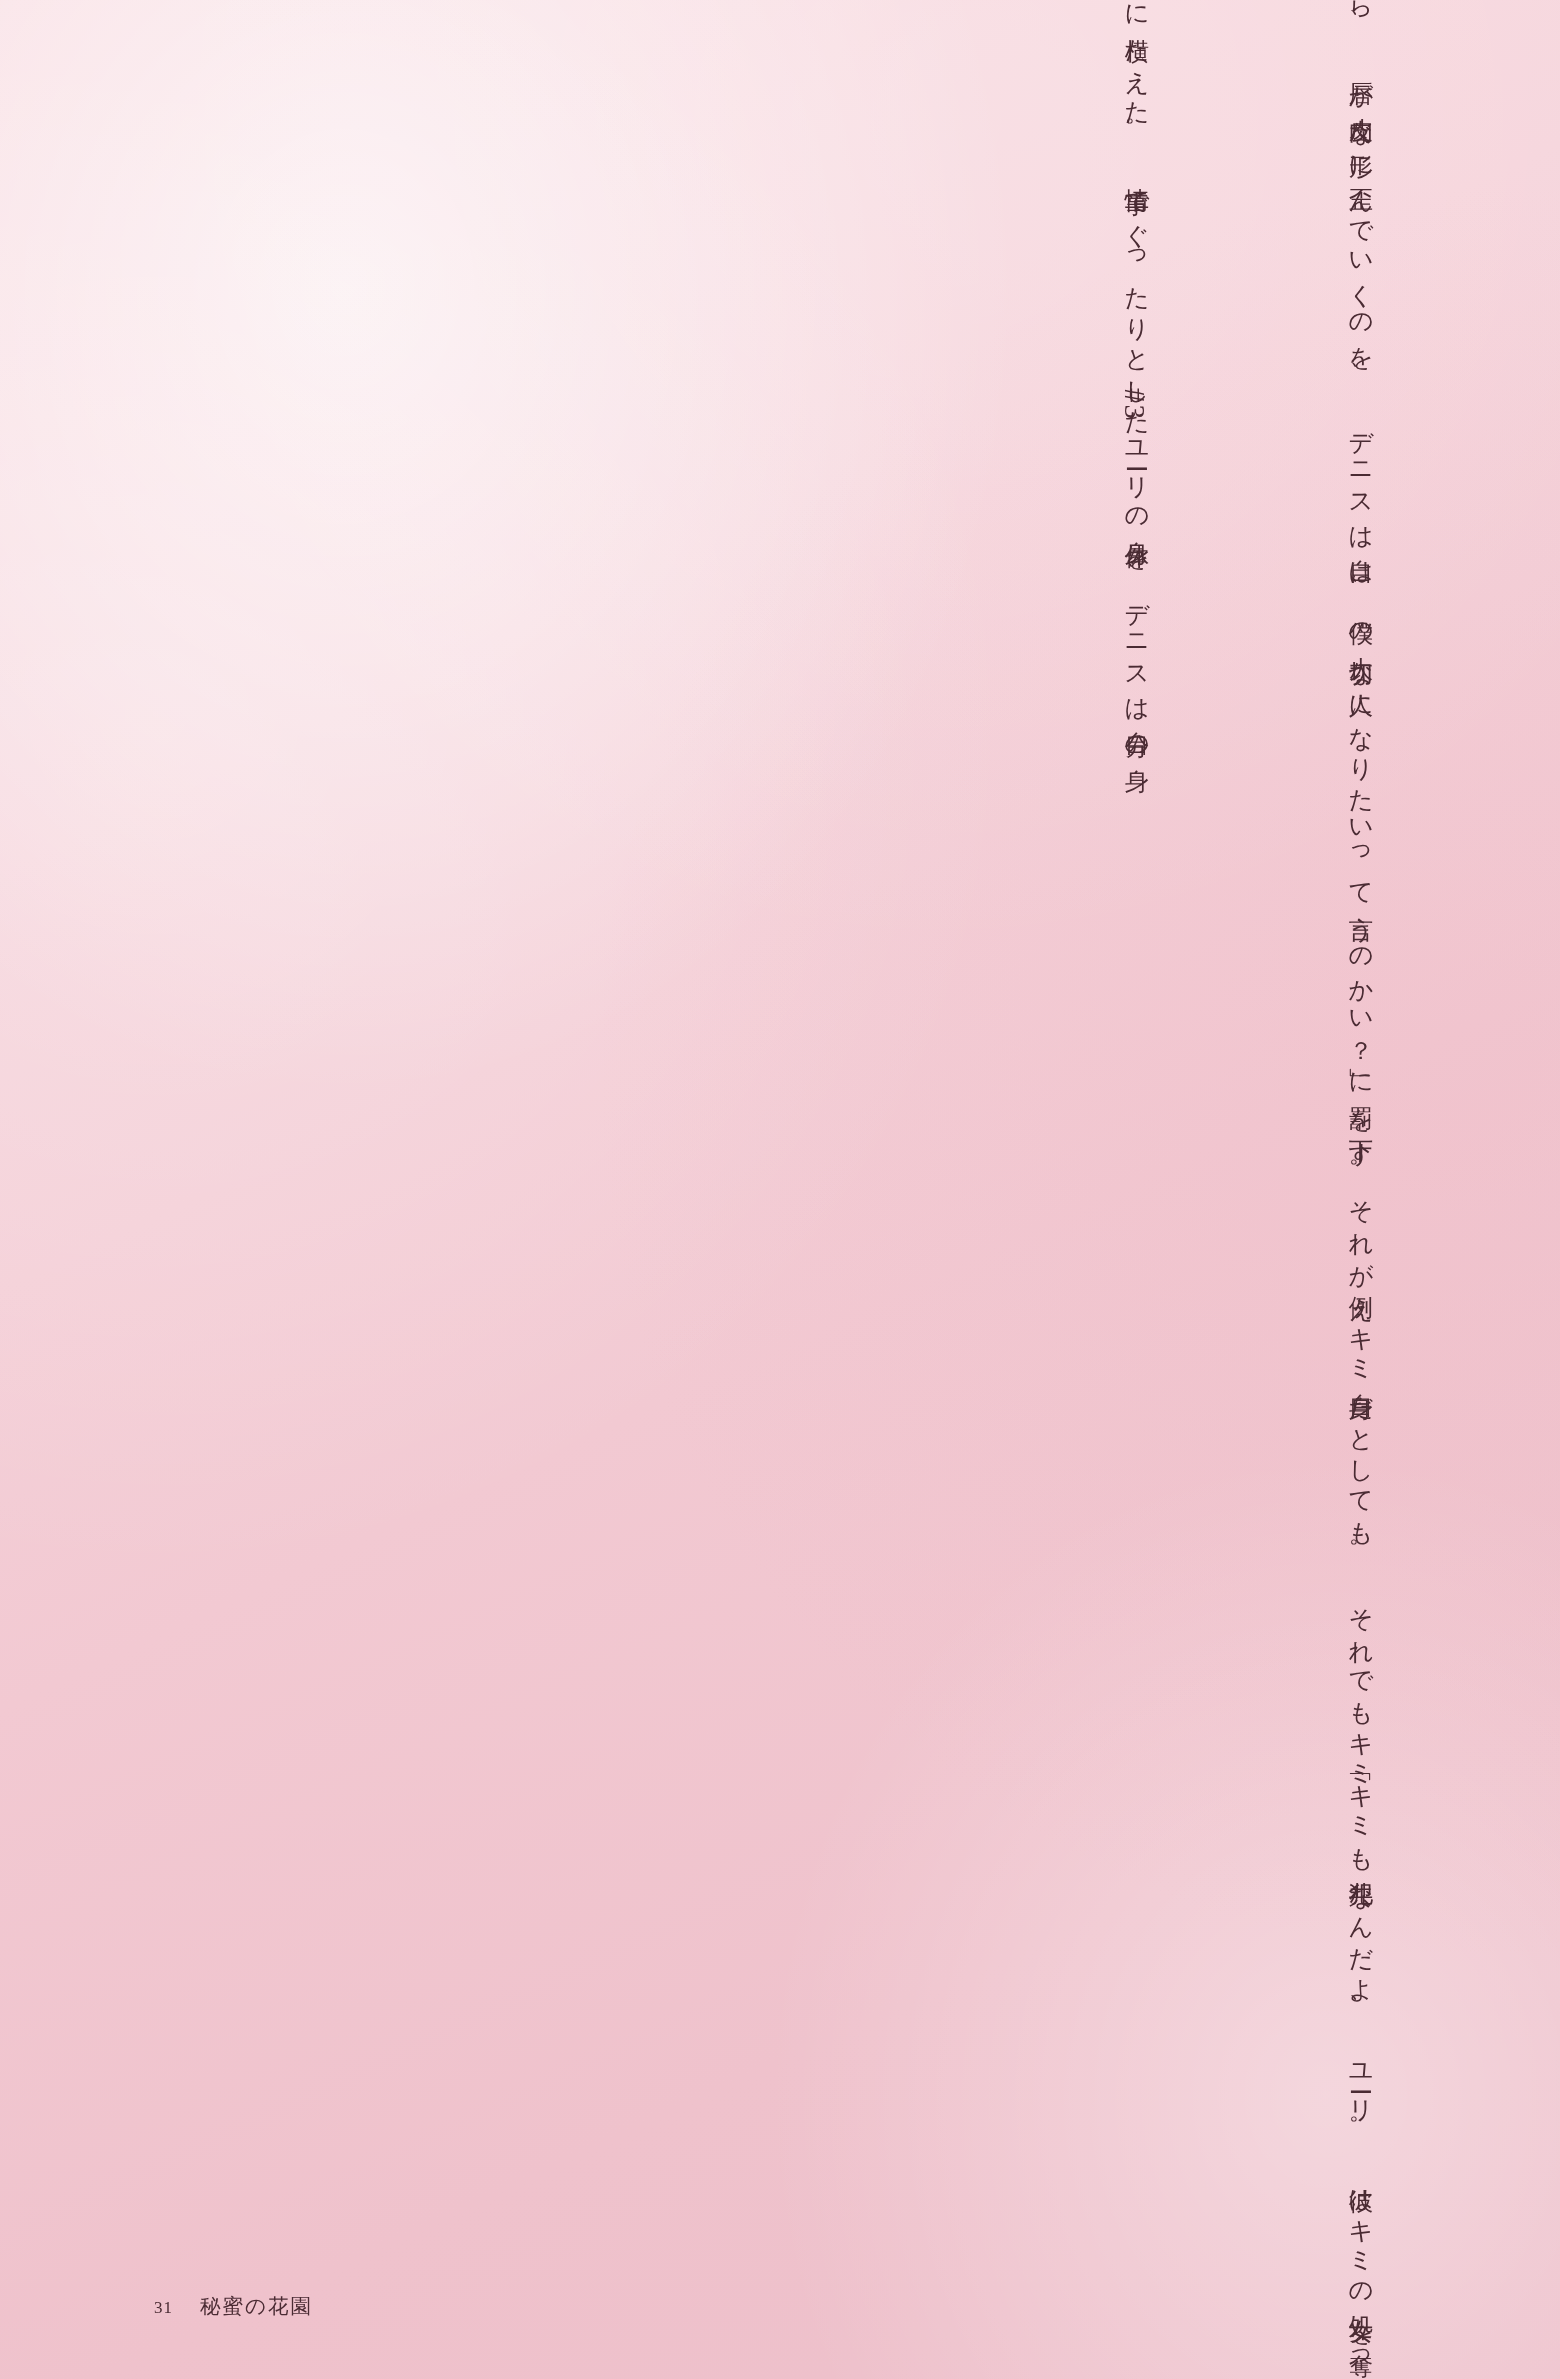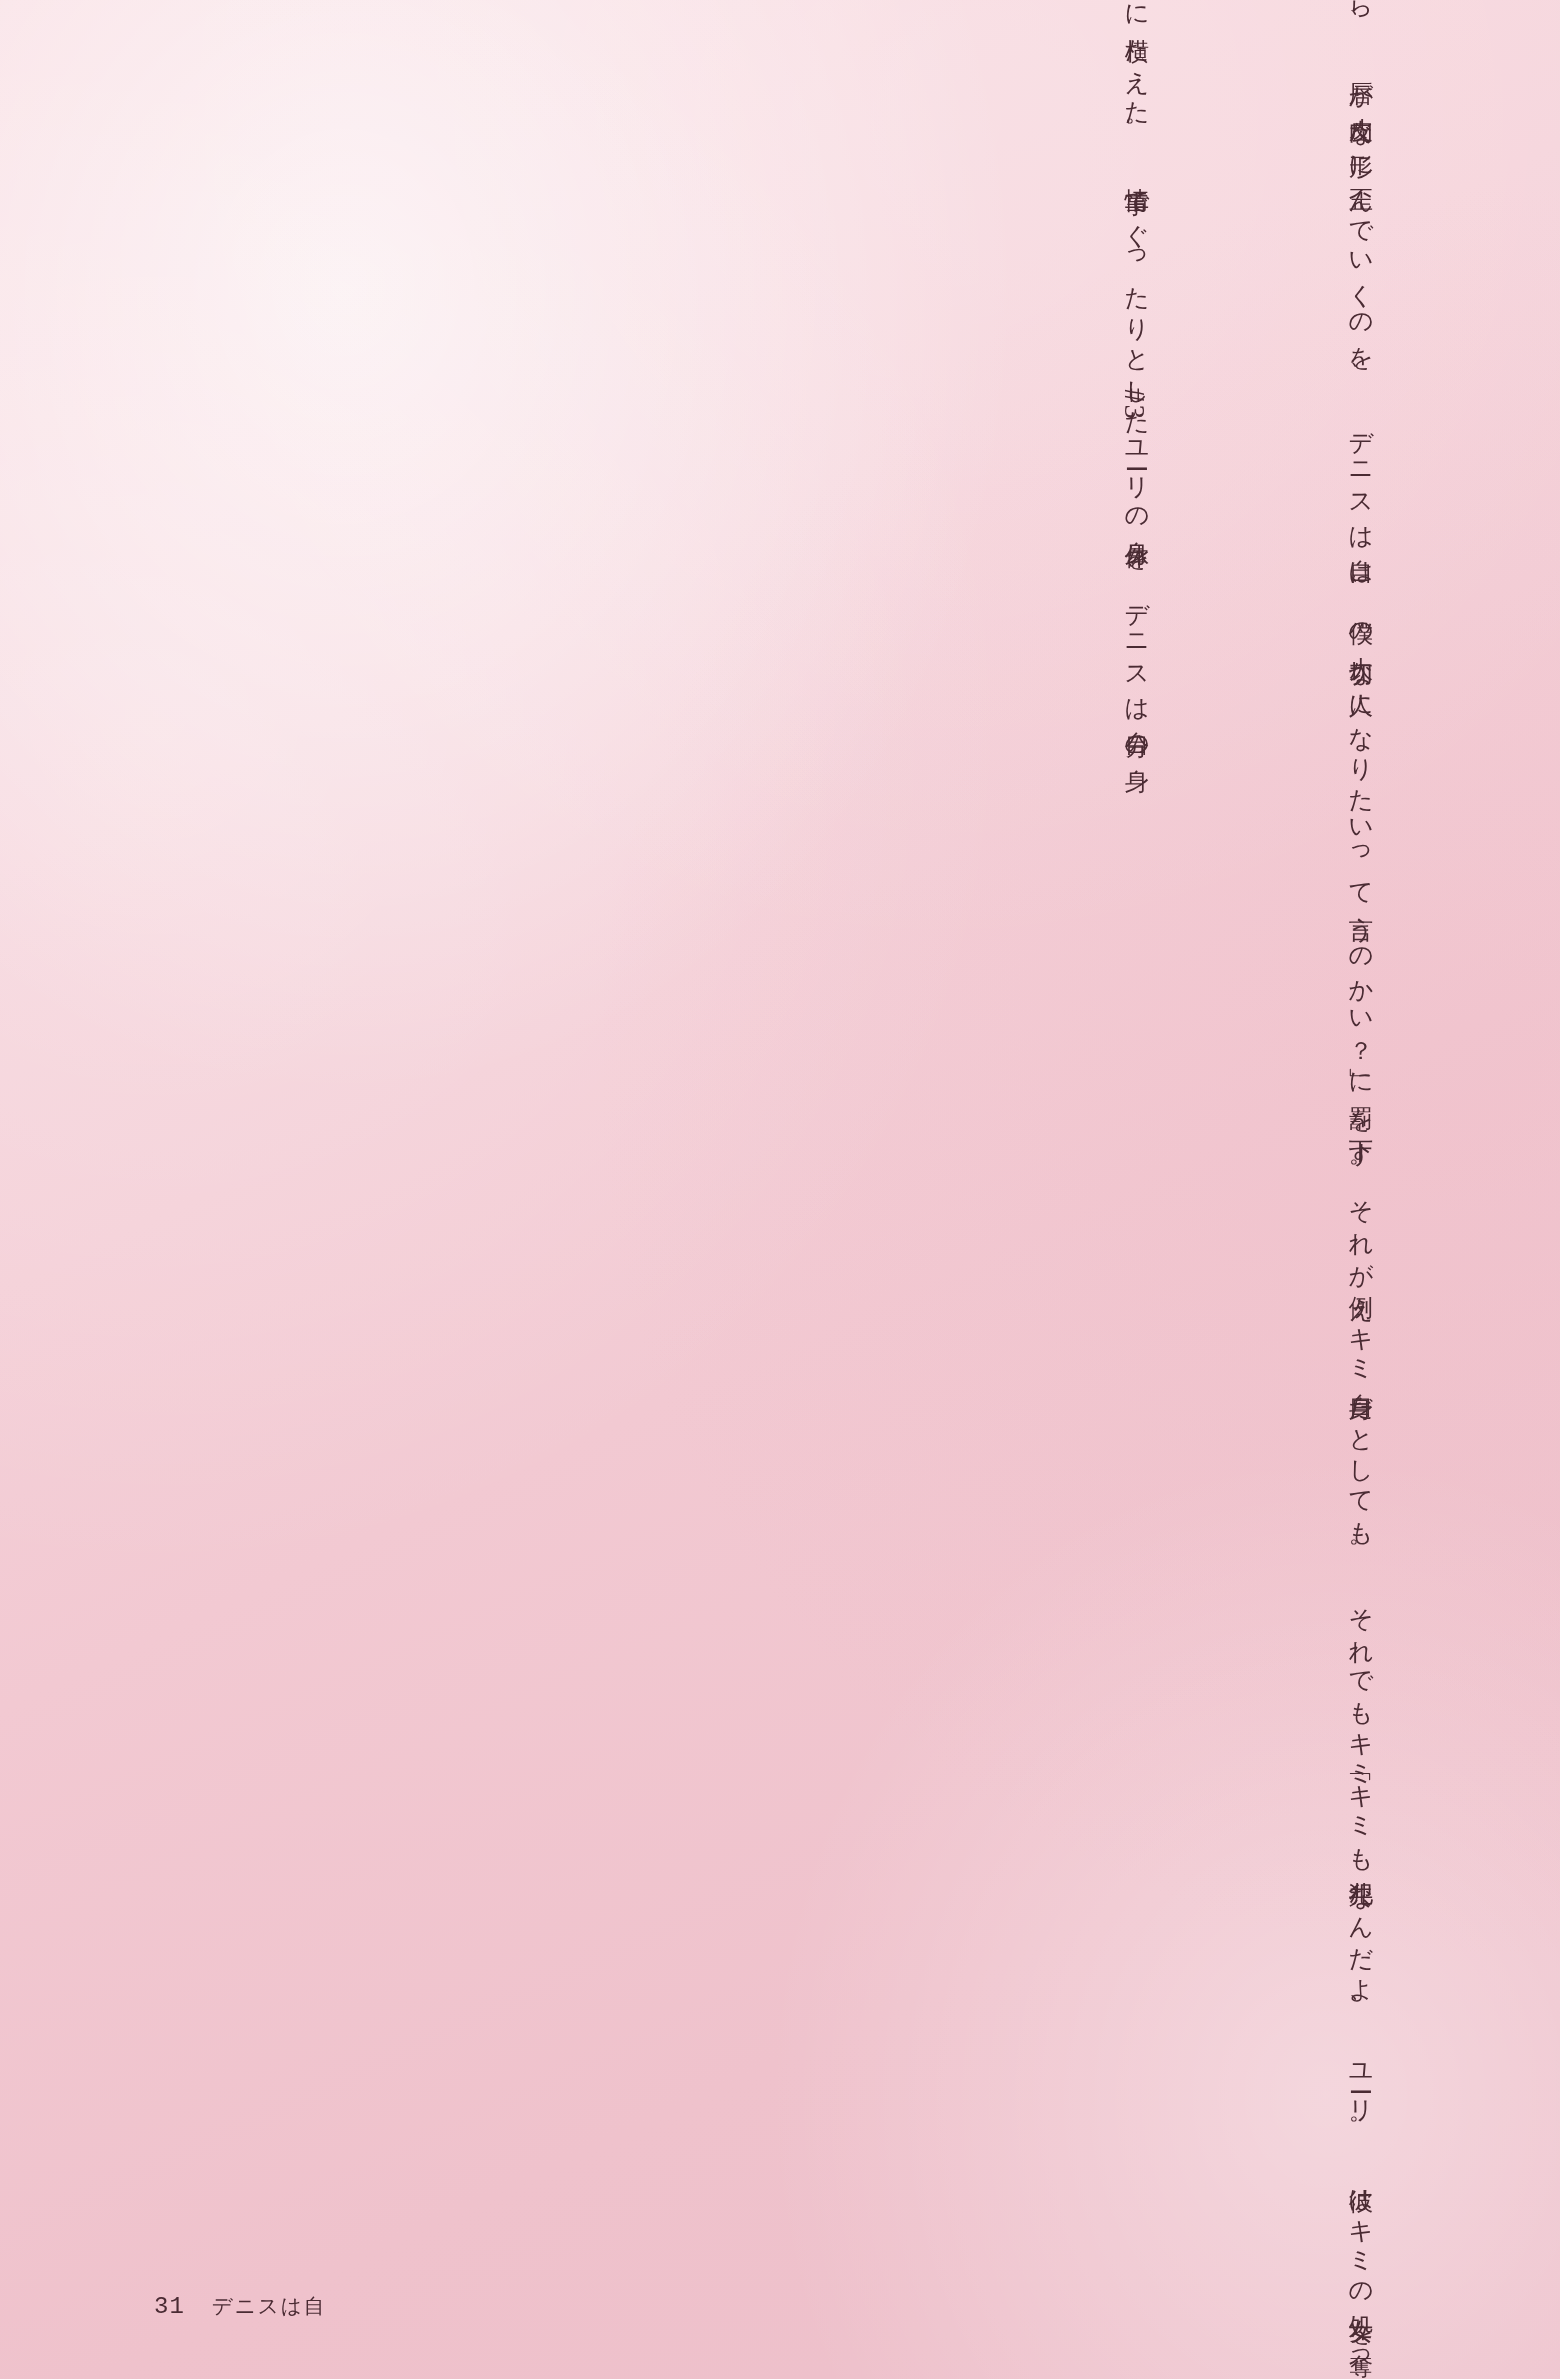--- a/index.html
+++ b/index.html
@@ -93,22 +93,22 @@
   .footer {
     position: absolute;
     left: 154px;
     bottom: 60px;
     display: flex;
     align-items: baseline;
     gap: 27px;
     color: #4a2b33;
   }
   .folio-num {
-    font-family: Liberation Mono, monospace;
-    font-size: 24px;
+    font-family: Liberation Serif, serif;
+    font-size: 17px;
     letter-spacing: 1px;
   }
   .folio-title {
     font-family: "Liberation Serif", serif;
     font-size: 20.5px;
     letter-spacing: 2px;
   }
 </style>
 </head>
 <body>
@@ -127,16 +127,16 @@
   <div class="block" id="lower-block">
     <div class="col indent">「キミも共犯なんだよ、　ユーリ。　彼はキミの処女を奪った者</div>
     <div class="col">に罰を下す。それが例えキミ自身だとしても。　それでもキミ</div>
     <div class="col">は、僕の大切な人になりたいって言うのかい？」</div>
     <div class="col indent">言いながら、　唇が皮肉な形に歪んでいくのを、　デニスは自</div>
 
   </div>
 
   <div class="footer">
     <span class="folio-num">31</span>
-    <span class="folio-title">デニスは自</span>
+    <span class="folio-title">秘蜜の花園</span>
   </div>
 </div>
 
 
 </body></html>

